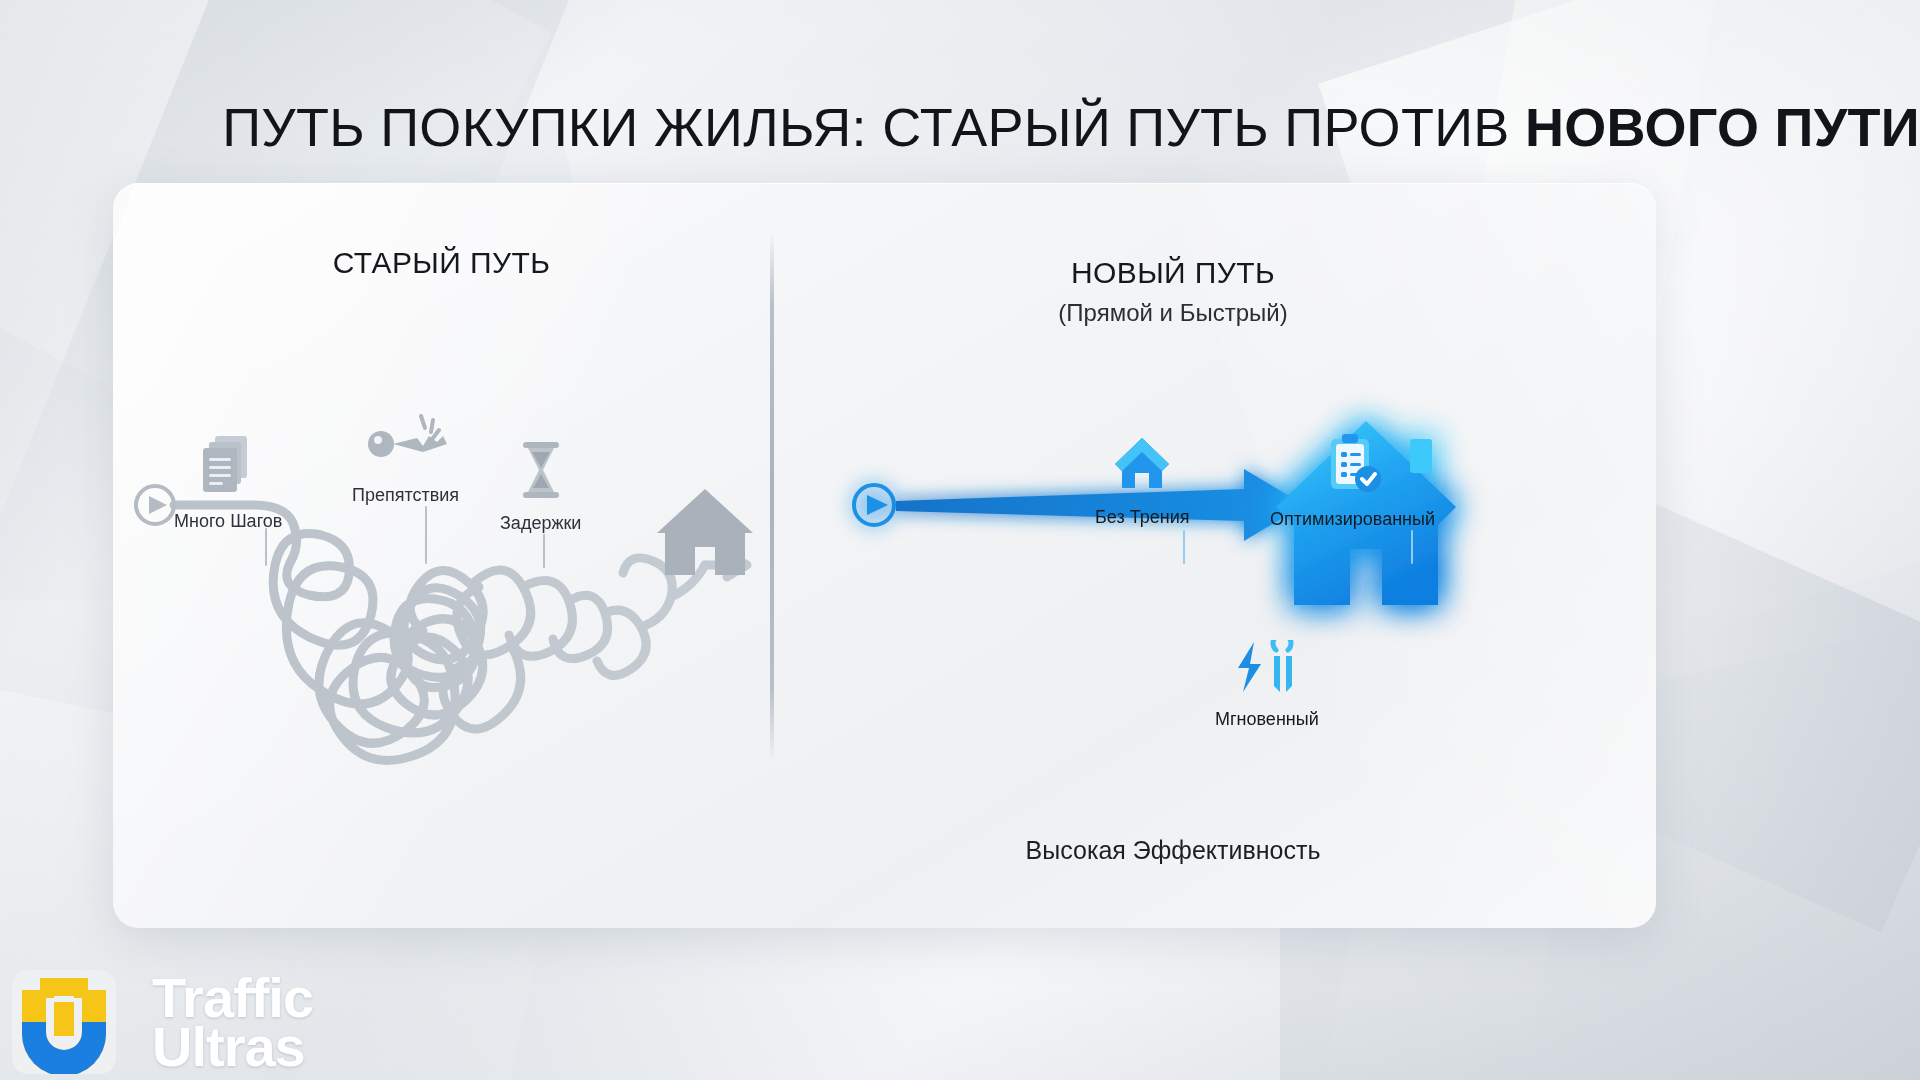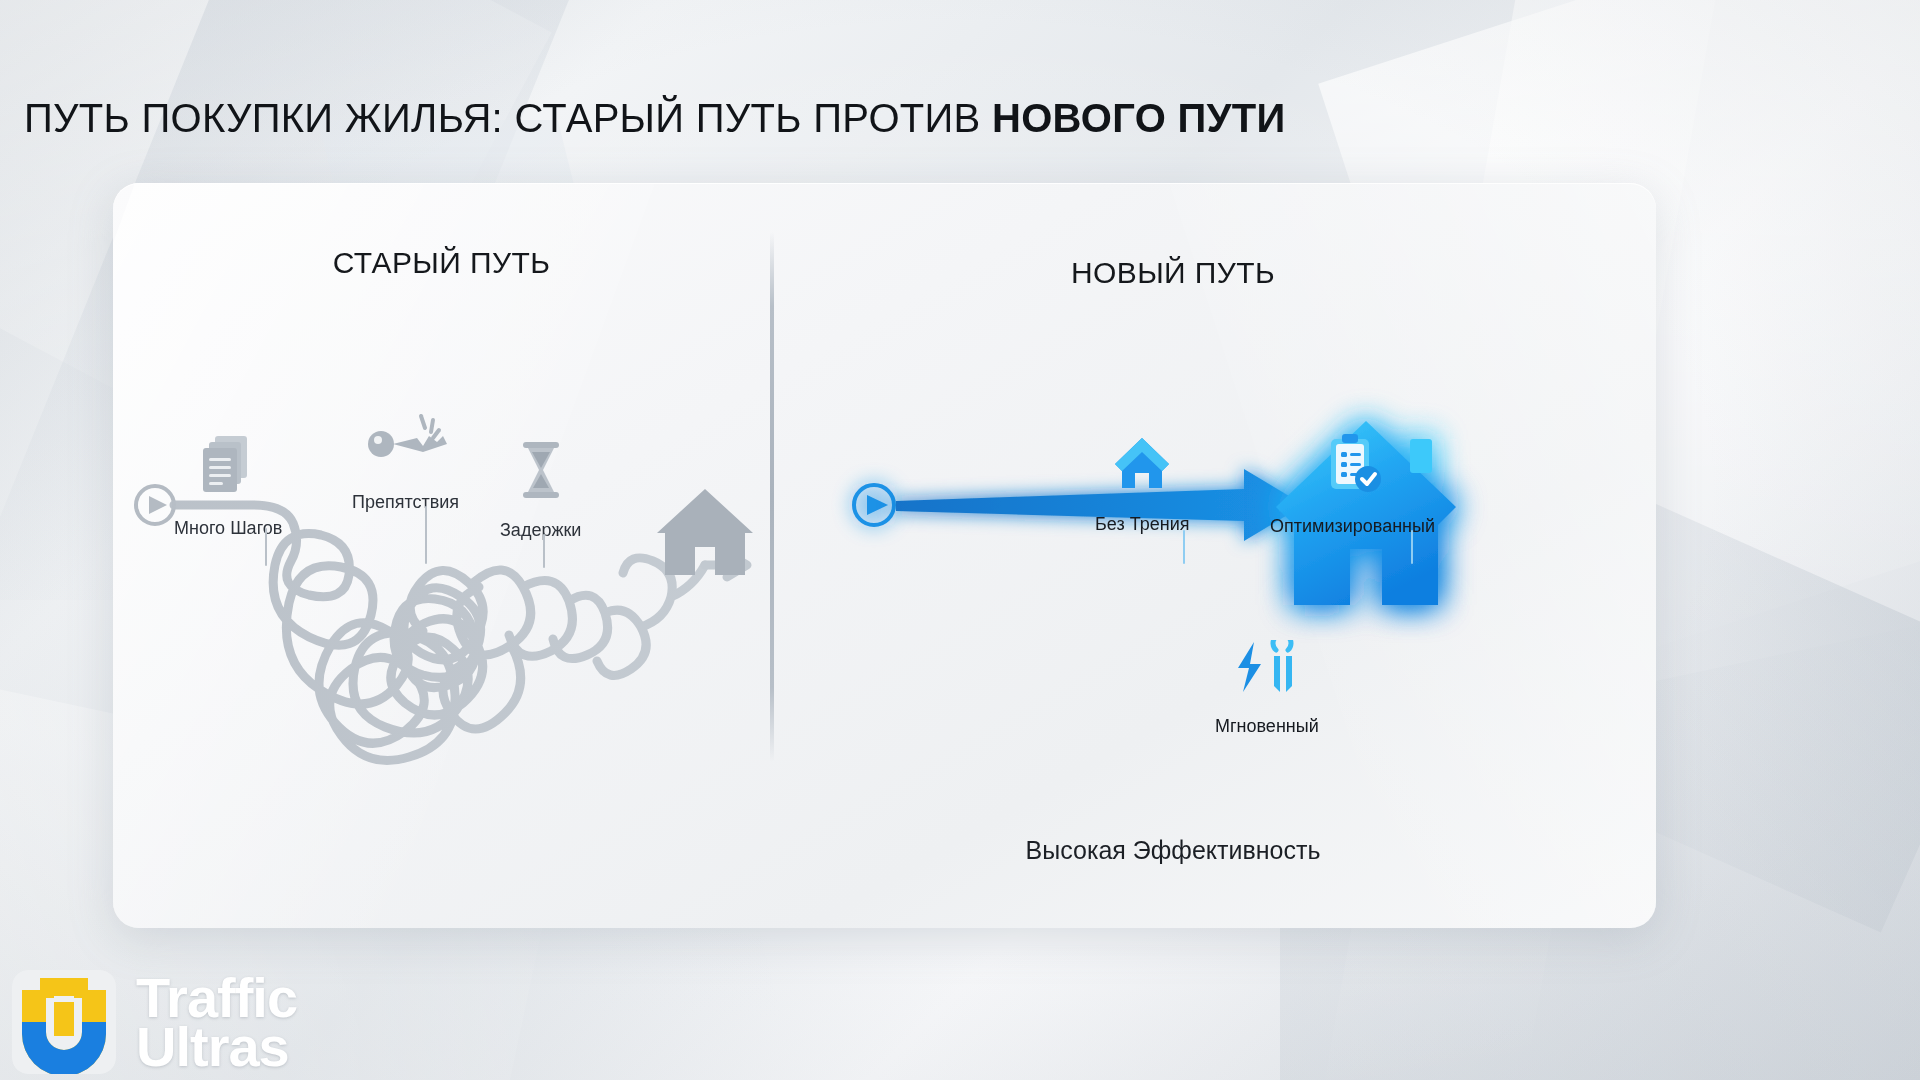--- a/index.html
+++ b/index.html
@@ -37,22 +37,22 @@
         transform:skewX(-10deg); }
   .f8 { top:560px; right:-40px; width:420px; height:300px;
         background:linear-gradient(220deg,rgba(188,197,206,.45),rgba(255,255,255,0));
         transform:rotate(24deg); }
   .vig { position:absolute; inset:0;
          background:radial-gradient(ellipse at 50% 45%,rgba(255,255,255,.35) 0%,rgba(255,255,255,0) 55%,rgba(150,160,170,.18) 100%); }
 
   
   #title {
     position:absolute; top:96px; left:0; width:100%;
-    text-align:left; color:#111418;
-    font-size:40px; letter-spacing:.3px; font-weight:400; white-space:nowrap;padding-left:24px;
+    text-align:right; color:#111418;
+    font-size:54px; letter-spacing:.3px; font-weight:400; white-space:nowrap;padding-left:24px;
   }
   #title b { font-weight:700; }
 
   
   #card {
     position:absolute; left:113px; top:183px; width:1543px; height:745px;
     border-radius:26px;
     background:linear-gradient(150deg,#fbfbfc 0%,#f4f5f7 35%,#eef0f2 70%,#f7f8f9 100%);
     box-shadow:0 10px 46px rgba(120,132,145,.22), 0 1px 0 rgba(255,255,255,.9) inset;
   }
@@ -83,21 +83,21 @@
 
   .eff {
     position:absolute; bottom:63px; left:0; width:100%; text-align:center;
     font-size:25px; color:#1b1f25; font-weight:400;
   }
   #panel-new .eff { padding-right:84px; }
 
   
   .callout { position:absolute; text-align:center; }
   .callout .ic { display:block; margin:0 auto; }
-  .callout .lb { display:block; white-space:nowrap; font-size:18px; margin-top:20px; }
+  .callout .lb { display:block; white-space:nowrap; font-size:18px; margin-top:13px; }
   .callout.grey .lb { color:#2d323a; }
   .callout.blue .lb { color:#161a20; }
   .stem { position:absolute; width:2px; border-radius:2px; }
   .stem.grey { background:#b9c0c8; }
 
   
   #c-steps      { left:174px;  top:432px; }
   #c-obstacles  { left:352px;  top:412px; }
   #c-delays     { left:500px;  top:440px; }
   #s-steps     { left:265px; top:528px; height:38px; }
@@ -105,21 +105,21 @@
   #s-delays    { left:543px; top:534px; height:34px; }
 
   
   #c-friction   { left:1095px; top:432px; }
   #c-streamline { left:1270px; top:432px;text-align:right; }
   #c-instant    { left:1215px; top:640px; }
   #s-friction   { left:1183px; top:530px; height:34px; background:#8fcdf2; }
   #s-streamline { left:1411px; top:530px; height:34px; background:#8fcdf2; }
 
   
-  #logo { position:absolute; left:12px; bottom:6px; display:flex; align-items:center; gap:20px; }
+  #logo { position:absolute; left:12px; bottom:6px; display:flex; align-items:center; gap:36px; }
   #logo-mark { width:104px; height:104px; border-radius:16px; overflow:hidden; position:relative; }
   #logo-text { display:flex; flex-direction:column; line-height:.88; }
   #logo-text span { color:#fff; font-weight:700; font-size:56px; letter-spacing:-1px;
                     text-shadow:0 1px 3px rgba(120,130,140,.35); }
 </style>
 </head>
 <body>
 
 <div id="bg">
   <div class="facet f1"></div>
@@ -240,20 +240,21 @@
     <path d="M15 12 H33 L24 28 Z" fill="#9fa8b2"></path>
     <path d="M24 34 L32 48 H16 Z" fill="#9fa8b2"></path>
   </svg>
   <span class="lb">Задержки</span>
 </div>
 <div class="stem grey" id="s-delays"></div>
 
 <div class="panel" id="panel-new">
   <div class="ph">
     <div class="ph-title">НОВЫЙ ПУТЬ</div>
+    <div class="ph-sub">(Прямой и Быстрый)</div>
   </div>
   <div class="eff">Высокая Эффективность</div>
 </div>
 
 <svg style="position:absolute;left:774px;top:183px;width:882px;height:745px;" viewBox="0 0 882 745">
   <defs>
     <linearGradient id="blueArrow" x1="0" y1="0" x2="1" y2="0">
       <stop offset="0" stop-color="#1273c9"></stop>
       <stop offset="55" stop-color="#1b92e6"></stop>
       <stop offset="1" stop-color="#29b6f6"></stop>

